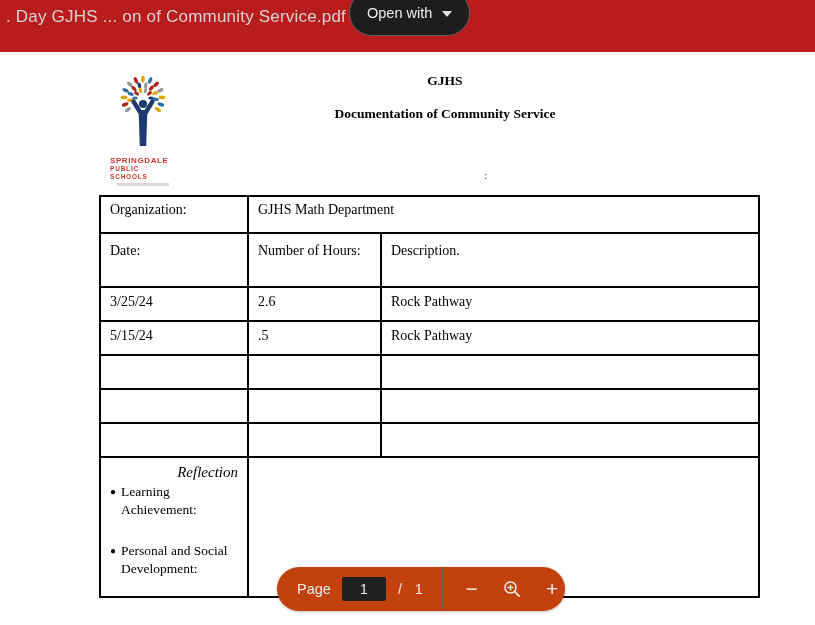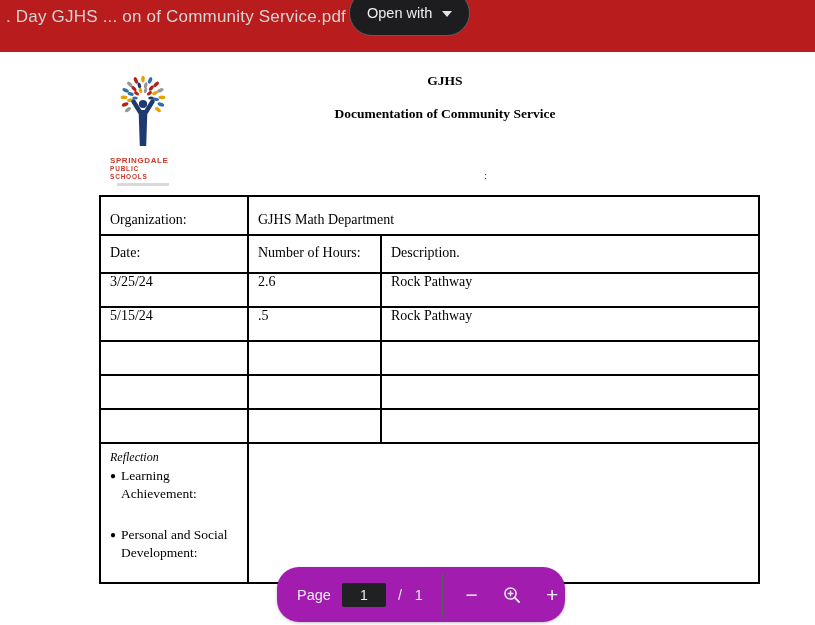--- a/index.html
+++ b/index.html
@@ -29,32 +29,32 @@
   .head-block { position:absolute; left:200px; top:21px; width:490px; text-align:center; }
   .h-school { font-size:13.5px; font-weight:bold;font-family:Liberation Serif, serif; }
   .h-title  { font-size:13.5px; font-weight:bold; margin-top:17px; }
   .intro { position:absolute; left:184px; top:82px; width:505px; font-size:14.5px; line-height:1.55; }
   .stray-colon { position:absolute; left:484px; top:117px; font-size:11px; color:#444; }
 
   
   table.svc { position:absolute; left:99px; top:143px; width:659px; border-collapse:collapse; table-layout:fixed;
     font-size:14px; }
   table.svc td { border:2px solid #000; padding:6px 9px; vertical-align:top; overflow:hidden; }
-  tr.r-org td  { height:37px; padding-top:15px; }
-  tr.r-head td { height:38px; padding-top:8px; line-height:1.35; }
-  tr.r-data td { height:34px; padding-top:0; }
+  tr.r-org td  { height:37px; padding-top:5px; }
+  tr.r-head td { height:54px; padding-top:8px; line-height:1.35; }
+  tr.r-data td { height:34px; padding-top:6px; }
   tr.r-refl td { height:140px; }
   td.refl-cell { padding:8px 4px 0 4px; font-size:13.5px; }
-  .refl-title { font-style:italic; text-align:left; font-size:12px; margin-bottom:2px; }
+  .refl-title { font-style:italic; text-align:right; font-size:15px; margin-bottom:2px; }
   .refl-item { display:flex; gap:5px; line-height:1.3; margin-top:2px; }
   .refl-item.gap { margin-top:24px; }
   .refl-item .bullet { font-size:10px; line-height:1.8; }
 
   
-  .pgbar { position:absolute; left:277px; top:515px; width:288px; height:55px; background:#a21caf;
+  .pgbar { position:absolute; left:277px; top:515px; width:288px; height:44px; background:#c2410c;
     border-radius:22px; display:flex; align-items:center; color:#e8eaed;
     font-family:"Liberation Sans",sans-serif; font-size:14.5px; box-shadow:0 1px 3px rgba(0,0,0,.25); z-index:4; }
   .pg-label { margin-left:20px; }
   .pg-input { width:44px; height:24px; margin-left:11px; background:#1f2123; border:none; border-radius:2px;
     color:#e8eaed; text-align:center; font-size:14px; font-family:"Liberation Sans",sans-serif; }
   .pg-sep { margin:0 12px; color:#e8eaed; }
   .pg-total { min-width:10px; text-align:center; }
   .pg-divider { width:1px; height:44px; background:#5a5d60; margin-left:18px; }
   .pg-btn { background:none; border:none; color:#e8eaed; cursor:pointer; display:flex; align-items:center; justify-content:center; }
   .pg-minus { font-size:21px; font-weight:300; margin-left:17px; width:24px; }

